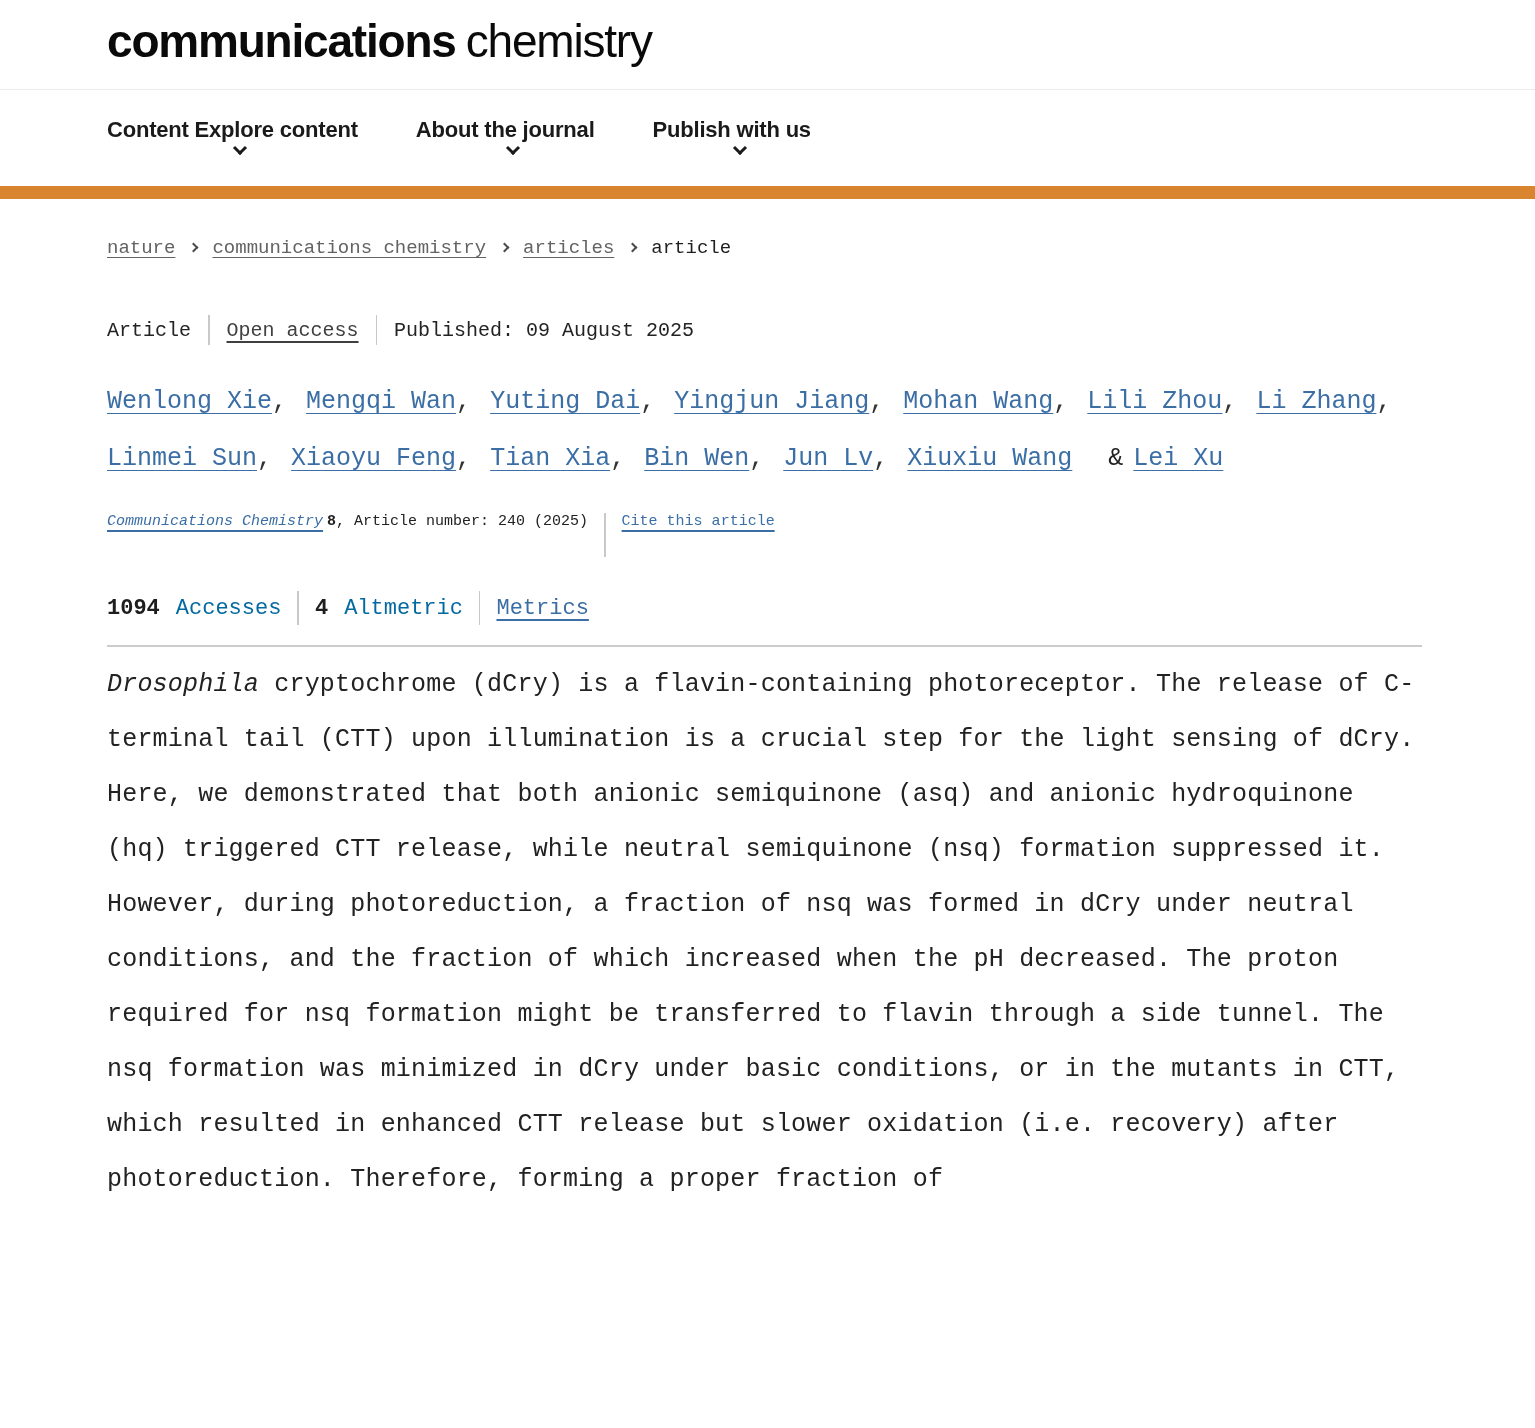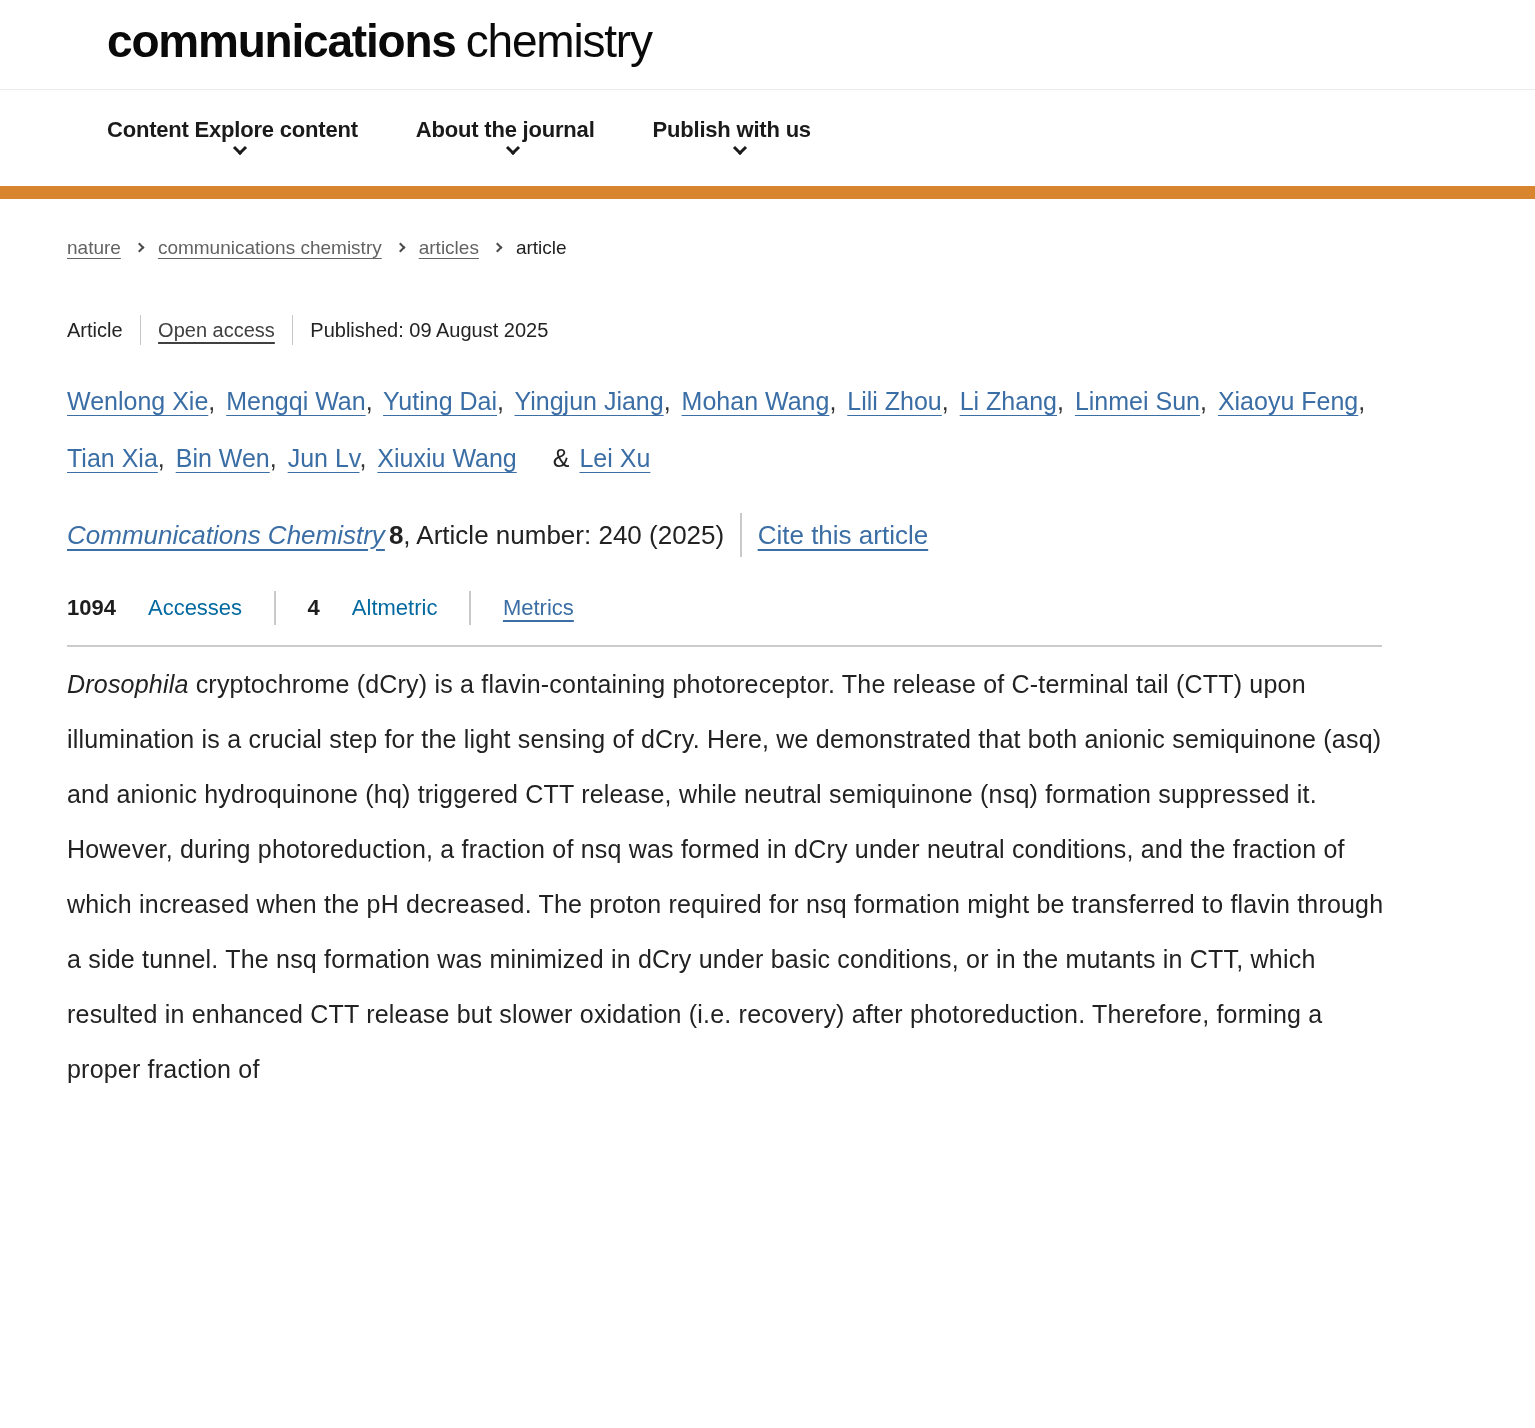--- a/index.html
+++ b/index.html
@@ -26,21 +26,21 @@
   .nav-item { display: inline-flex; align-items: center; cursor: pointer; flex-direction: column; }
   .nav-item .nav-label { font-size: 22px; font-weight: 700; color: #1a1a1a; letter-spacing: -0.2px; }
   .chev-down {
     display: inline-block; width: 10px; height: 10px;
     border-right: 3px solid #1a1a1a; border-bottom: 3px solid #1a1a1a;
     transform: rotate(45deg); margin-left: 16px; margin-bottom: 6px;
   }
   .accent-bar { height: 13px; background: #d9842f; width: 100%; }
 
   
-  .main { padding: 0 67px; }
+  .main { padding: 0 107px; font-family: Liberation Mono, monospace; }
 
   .breadcrumb { margin-top: 38px; display: flex; align-items: center; gap: 15px; font-size: 19px; }
   .breadcrumb a { color: #636363; text-decoration: underline; text-underline-offset: 4px; text-decoration-thickness: 1px; }
   .breadcrumb .current { color: #1f1f1f; }
   .chev-right {
     display: inline-block; width: 7px; height: 7px;
     border-right: 2.5px solid #4c4c4c; border-bottom: 2.5px solid #4c4c4c;
     transform: rotate(-45deg); margin-bottom: 2px;
   }
 
@@ -56,26 +56,26 @@
     line-height: 61px; color: #232323; letter-spacing: -0.3px;
     max-width: 1290px;
   }
   .page-title .ital { font-style: italic; }
 
   .authors { margin-top: 28px; font-size: 25px; line-height: 57px; color: #333; max-width: 1321px; }
   .authors a { color: #3b6ea5; text-decoration: underline; text-underline-offset: 5px; text-decoration-thickness: 1px; }
   .authors .sep { margin-right: 4px; color: #333; }
   .authors .amp { margin-left: 36px; margin-right: 10px; color: #222; }
 
-  .citation-row { margin-top: 26px; display: flex; align-items: center; gap: 16px; font-size: 26px; }
+  .citation-row { margin-top: 26px; display: flex; align-items: flex-start; gap: 16px; font-size: 15px; }
   .journal-link { color: #3b6ea5; font-style: italic; text-decoration: underline; text-underline-offset: 5px; text-decoration-thickness: 1.5px; }
   .vol { font-weight: 700; margin-left: 4px; }
   .link-blue { color: #3b6ea5; text-decoration: underline; text-underline-offset: 5px; text-decoration-thickness: 1.5px; }
 
-  .metrics-row { margin-top: 34px; display: flex; align-items: center; gap: 32px; font-size: 22px; }
+  .metrics-row { margin-top: 34px; display: flex; align-items: center; gap: 16px; font-size: 22px; }
   .metric-val { font-weight: 700; color: #1e1e1e; }
   .metric-label { color: #0369a1; }
 
   .abstract-heading { margin-top: 78px; font-size: 33px; font-weight: 700; color: #1f1f1f; letter-spacing: -0.3px; }
   .abstract-rule { margin-top: 20px; height: 2px; background: #cccccc; border: none; width: 1315px; }
   .abstract-text {
     margin-top: 10px; font-size: 25px; line-height: 55px;
     color: #222; max-width: 1321px; letter-spacing: 0.2px;
   }
   .abstract-text .ital { font-style: italic; }

